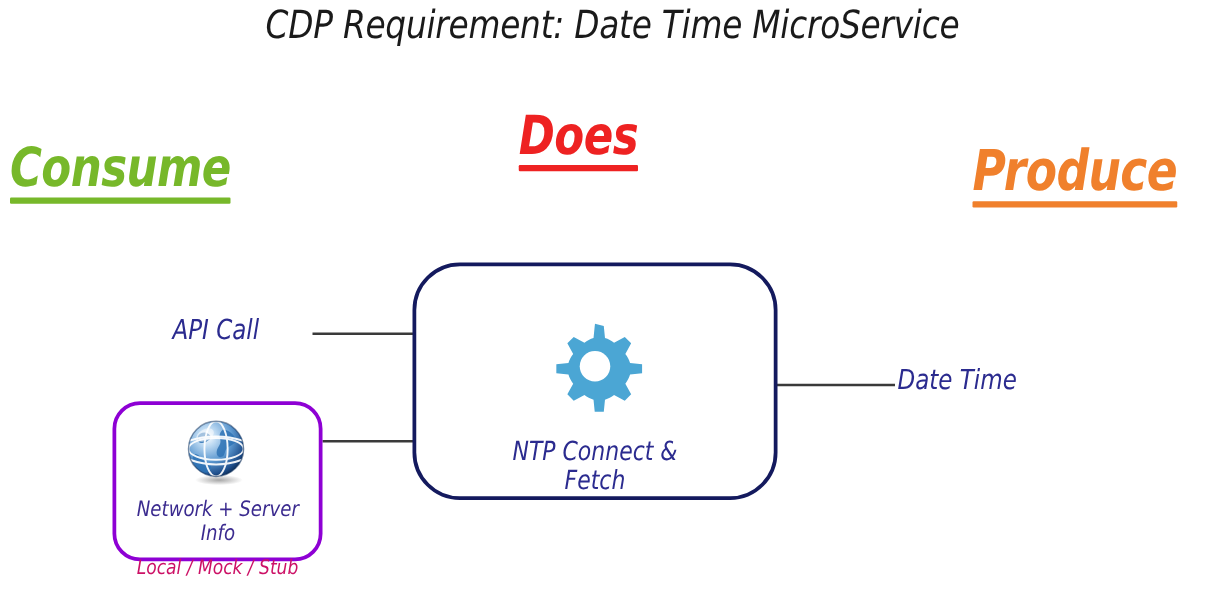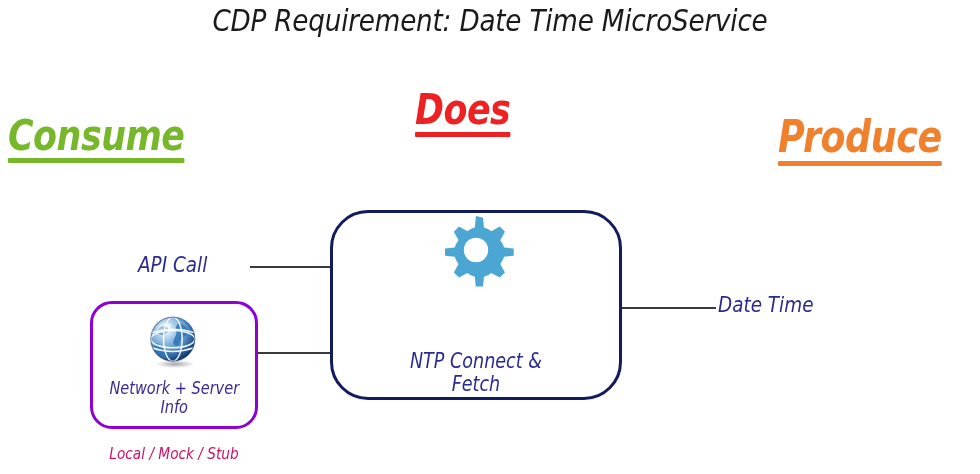--- a/index.html
+++ b/index.html
@@ -90,36 +90,36 @@
     align-items: center;
   }
 
   #process-box {
     left: 330px;
     top: 210px;
     width: 292px;
     height: 190px;
     border: 3px solid #141a5e;
     border-radius: 38px;
-    justify-content: space-between;
+    justify-content: flex-end;
   }
   #process-label {
     font-size: 21px;
     font-style: italic;
     color: #2b2b8f;
     text-align: center;
     line-height: 1.12;
     margin-top: 16px;
     transform: scaleX(0.93);
     white-space: pre-line;
   }
 
   #source-box {
     left: 90px;
-    top: 301px;
+    top: 321px;
     width: 168px;
     height: 128px;
     border: 3px solid #8e00d4;
     border-radius: 22px;
     justify-content: center;
   }
   #source-label {
     font-size: 17px;
     font-style: italic;
     color: #3b2b8f;

